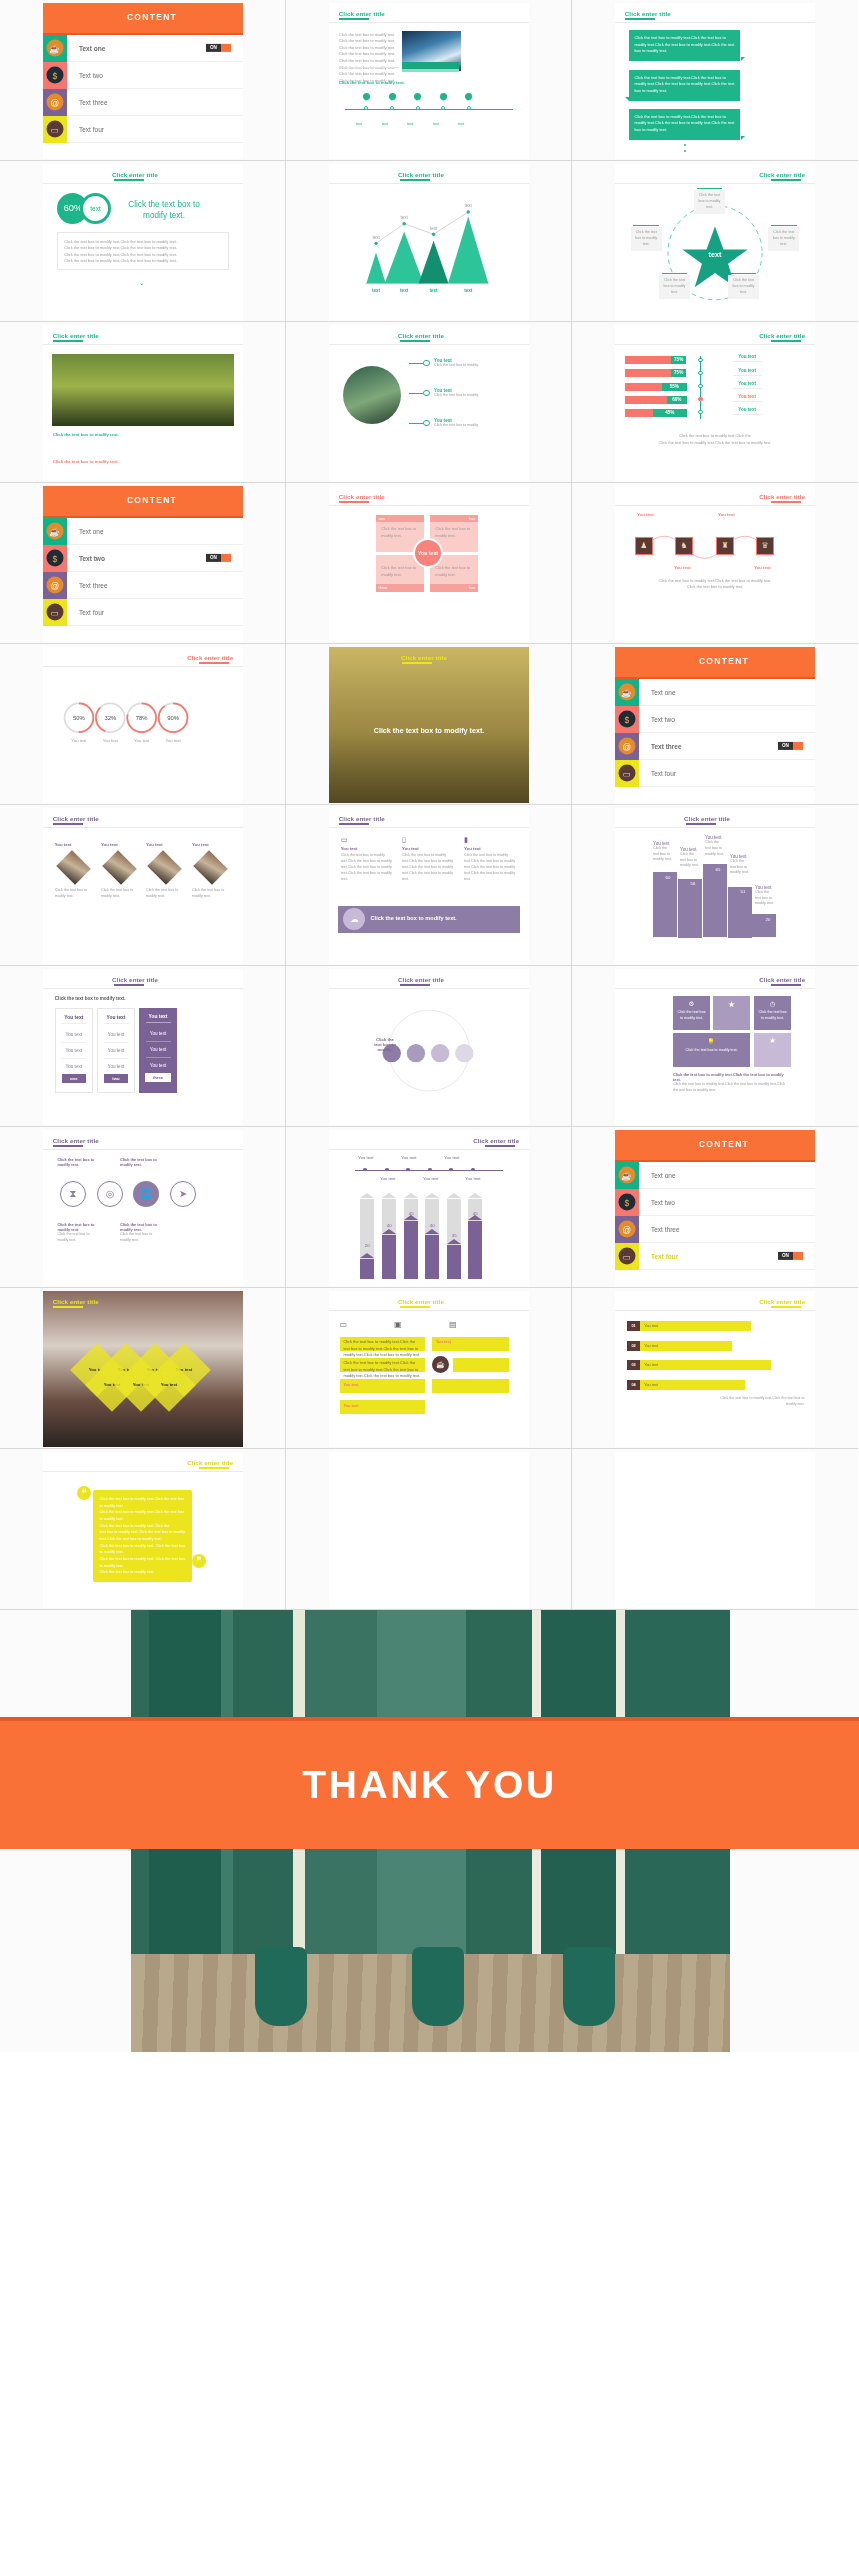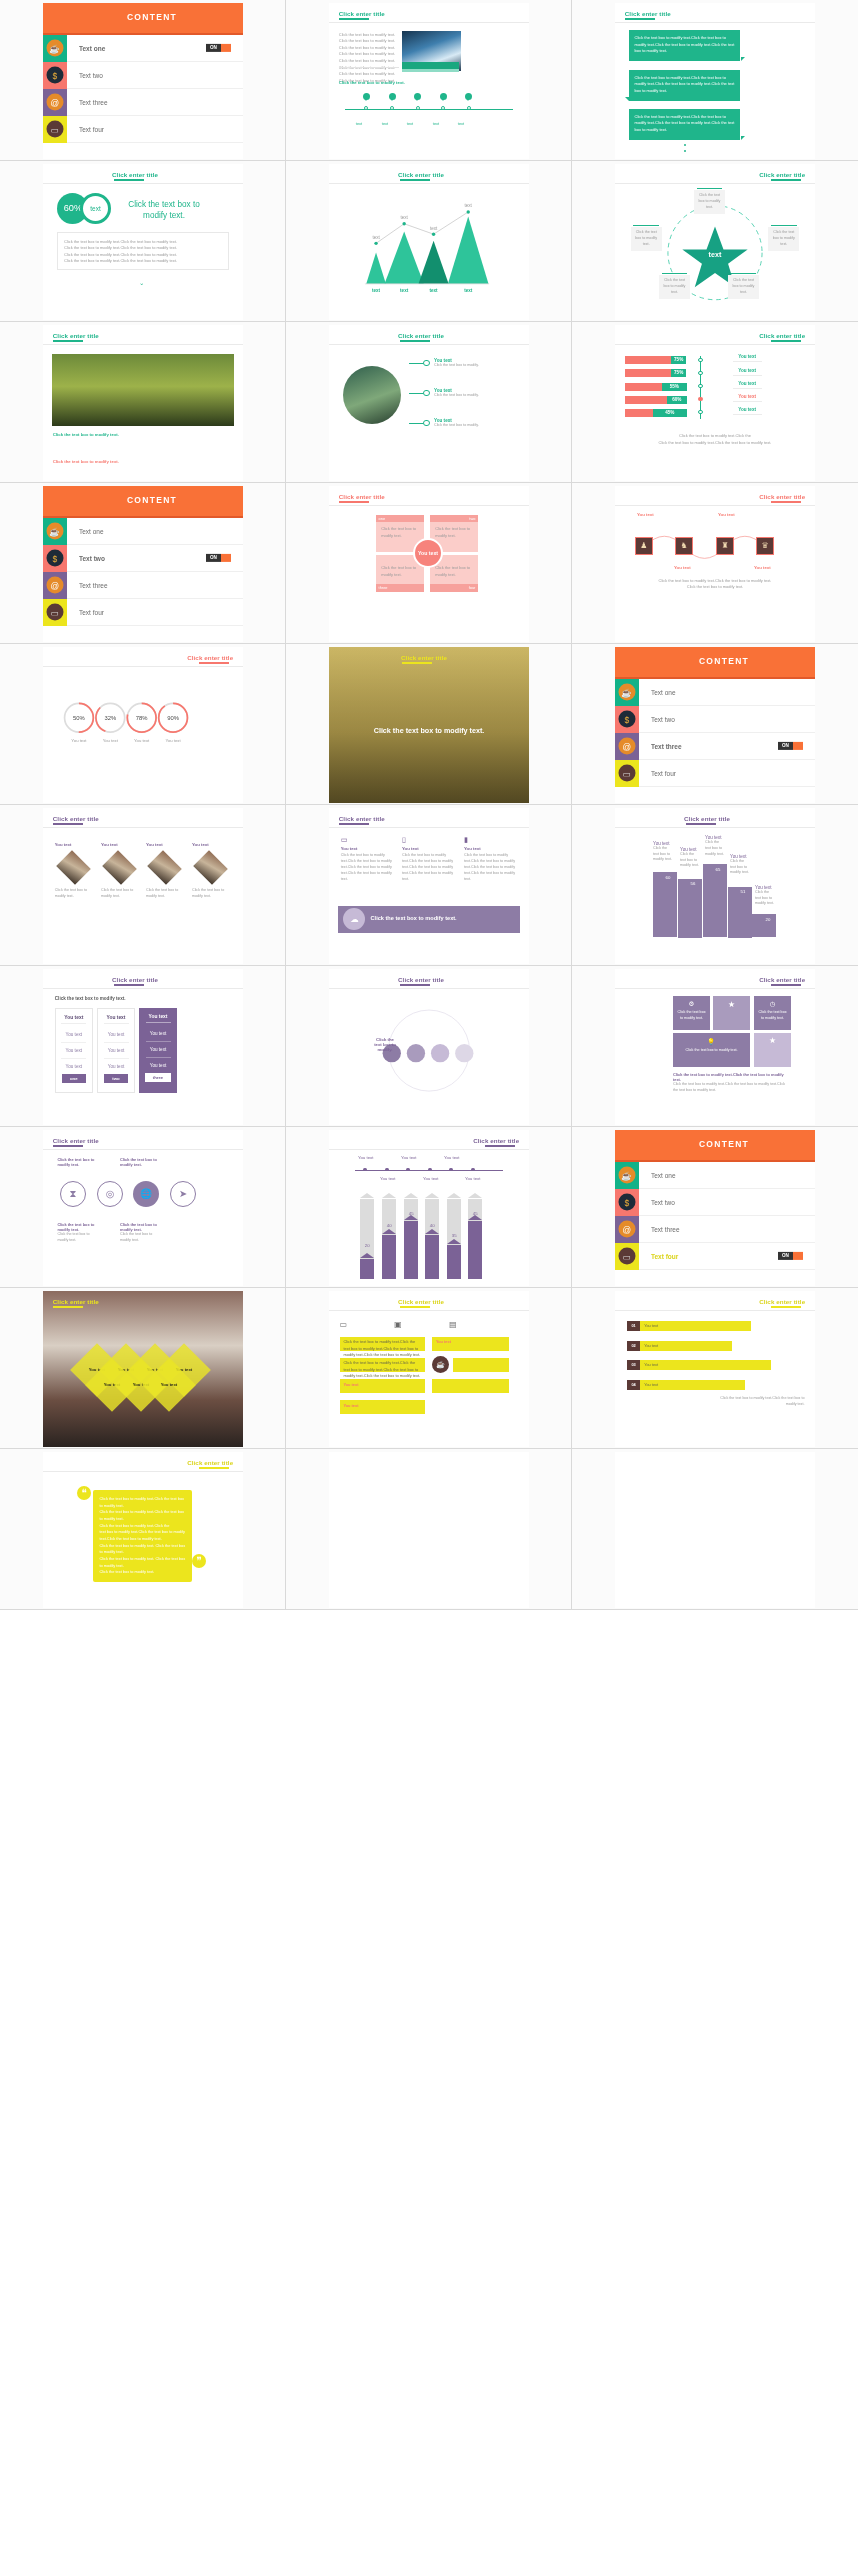--- a/index.html
+++ b/index.html
@@ -1023,15 +1023,27 @@
     <div class="slide">
         <div class="inner"></div>
       </div>
 
     <div class="slide">
         <div class="inner"></div>
       </div>
 
   </div>
 
+  <div class="thanks">
+    <div class="thanks-photo">
+      <div class="floor"></div>
+      <div class="chair" style="left:124px"></div>
+      <div class="chair" style="left:281px"></div>
+      <div class="chair" style="left:432px"></div>
+    </div>
+    <div class="thanks-band-sh"></div>
+    <div class="thanks-band"></div>
+    <div class="thanks-over"></div>
+    <div class="thanks-title">THANK YOU</div>
+  </div>
 
 </div>
 
 
 </body></html>

